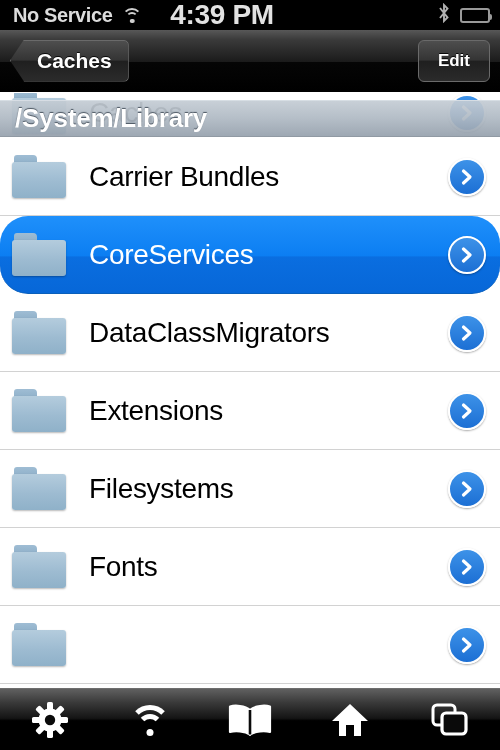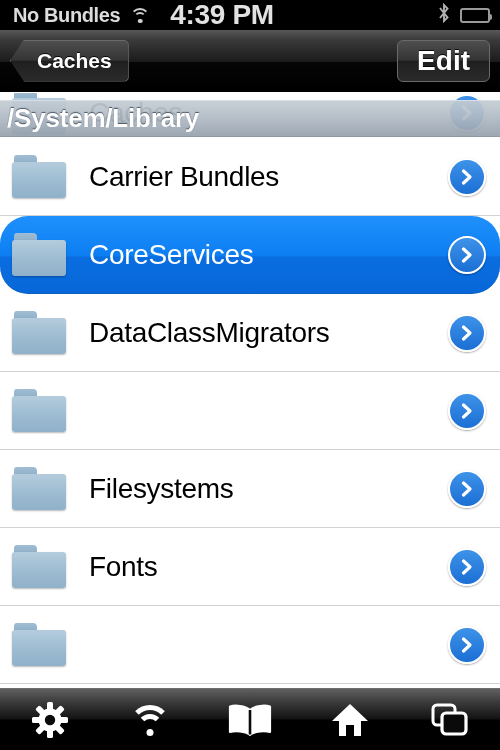--- a/index.html
+++ b/index.html
@@ -97,21 +97,21 @@
     clip-path:polygon(14px 0, 100% 0, 100% 100%, 14px 100%, 0 50%);
     padding-left:26px;
   }
   #edit-button {
     position:absolute; right:10px;
     height:42px; display:flex; align-items:center;
     padding:0 19px;
     background:linear-gradient(to bottom,#4e4e4e 0%,#343434 48%,#1f1f1f 50%,#2b2b2b 100%);
     border:1px solid #6a6a6a;
     border-radius:6px;
-    color:#fff; font-size:28px; font-weight:bold;
+    color:#fff; font-size:17px; font-weight:bold;
     text-shadow:0 -1px 0 rgba(0,0,0,0.85);
     cursor:pointer;
   }
 
   
   #list-area {
     position:absolute; top:93px; left:0;
     width:500px; height:595px;
     background:#fff;
     overflow:hidden;
@@ -135,20 +135,21 @@
     border-top:1px solid rgba(222,228,234,0.9);
     border-bottom:1px solid rgba(130,140,150,0.8);
     display:flex; align-items:center;
     z-index:5;
   }
   #section-header-label {
     padding-left:7px;
     font-size:26px; font-weight:bold; color:#fff;
     text-shadow:0 -1px 1px rgba(70,80,92,0.95);
     letter-spacing:-0.2px;
+    margin-left:8px;
   }
 
   .row {
     position:relative;
     height:78px; width:500px;
     display:flex; align-items:center;
     border-bottom:1px solid #d2d2d2;
     background:#fff;
     cursor:pointer;
   }
@@ -225,21 +226,21 @@
     top:24px; width:7px; height:7px; border-radius:50%; background:#fff;
   }
 </style>
 </head>
 <body>
 
 <div id="phone">
 
   <div id="status-bar">
     <div class="sb-left">
-      <span class="sb-carrier">No Bundles</span>
+      <span class="sb-carrier">No Service</span>
       <span class="wifi-sb">
         <i class="a1"></i>
           <i class="a2"></i>
           <span class="dot"></span>
       </span>
     </div>
     <div class="sb-center">4:39 PM</div>
     <div class="sb-right">
       <span>
         <svg class="bt-icon" viewBox="0 0 12 20">
@@ -315,20 +316,21 @@
             <svg width="18" height="18" viewBox="0 0 18 18">
               <path d="M5.5 3 L12 9 L5.5 15" stroke="#fff" stroke-width="3.2" fill="none" stroke-linecap="round" stroke-linejoin="round"></path>
             </svg>
           </span>
         </div>
         <div class="row">
           <span class="folder">
             <span class="tab"></span>
             <span class="body"></span>
           </span>
+          <span class="row-label">Extensions</span>
           <span class="disclosure">
             <svg width="18" height="18" viewBox="0 0 18 18">
               <path d="M5.5 3 L12 9 L5.5 15" stroke="#fff" stroke-width="3.2" fill="none" stroke-linecap="round" stroke-linejoin="round"></path>
             </svg>
           </span>
         </div>
         <div class="row">
           <span class="folder">
             <span class="tab"></span>
             <span class="body"></span>

